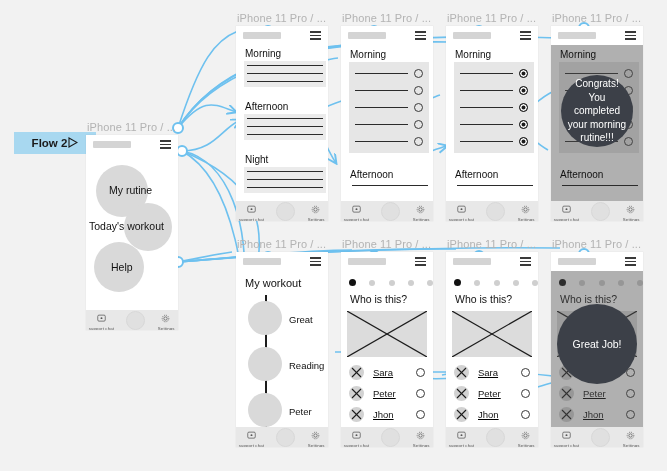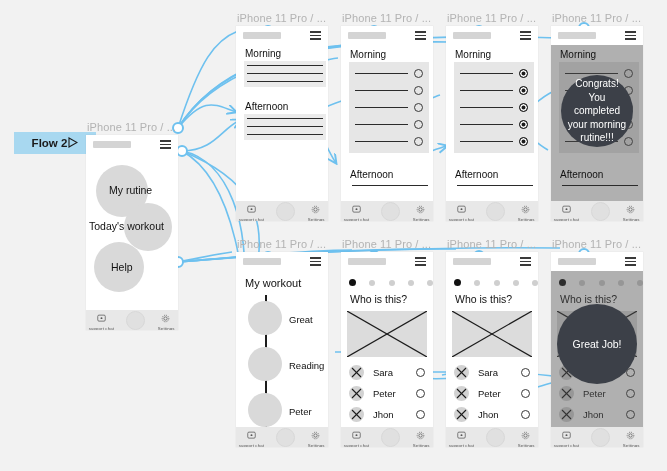--- a/index.html
+++ b/index.html
@@ -88,21 +88,21 @@
   .wlabel{position:absolute;font-size:9.5px;color:#111;}
 
   
   .dots{position:absolute;left:8px;display:flex;align-items:center;gap:0;width:84px;justify-content:space-between;}
   .dot{width:6px;height:6px;border-radius:50%;background:#cfcfcf;}
   .dot.on{background:#111;width:7px;height:7px;}
   .qtitle{position:absolute;left:9px;font-size:10.5px;color:#111;}
   .imgbox{position:absolute;left:6px;background:#dcdcdc;}
   .imgbox svg{display:block;}
   .optlist{position:absolute;left:8px;right:6px;}
-  .opt{display:flex;align-items:center;margin-bottom:6px;}
+  .opt{display:flex;align-items:center;margin-bottom:6px;text-decoration:underline;}
   .opt:last-child{margin-bottom:0;}
   .avatar{width:15px;height:15px;border-radius:50%;background:#d2d2d2;flex:none;position:relative;}
   .avatar svg{position:absolute;left:0;top:0;}
   .optname{font-size:9.5px;color:#111;margin-left:9px;flex:1;}
   .optrad{width:9px;height:9px;border-radius:50%;border:1.2px solid #3a3a3a;box-sizing:border-box;flex:none;margin-right:2px;}
 
   
   .bubble{
     position:absolute;border-radius:50%;
     background:#3c4048;color:#fff;
@@ -263,20 +263,28 @@
             </div>
         </div>
         <div class="sect" style="top:56px;">
           <div class="sect-title">Afternoon</div>
           <div class="lines">
               <div class="ln"></div>
               <div class="ln"></div>
               <div class="ln"></div>
             </div>
         </div>
+        <div class="sect" style="top:109px;">
+          <div class="sect-title">Night</div>
+          <div class="lines">
+              <div class="ln"></div>
+              <div class="ln"></div>
+              <div class="ln"></div>
+            </div>
+        </div>
         <div class="tabbar">
           <div class="tabitem">
             <span><svg width="9" height="9" viewBox="0 0 12 12">
                   <rect x="1" y="1.5" width="10" height="8" rx="1.6" fill="none" stroke="#555" stroke-width="1"></rect>
                   <circle cx="6" cy="5.5" r="1.3" fill="#555"></circle>
                 </svg></span>
             <span class="lbl">support chat</span>
           </div>
           <div class="homebtn"></div>
           <div class="tabitem">

